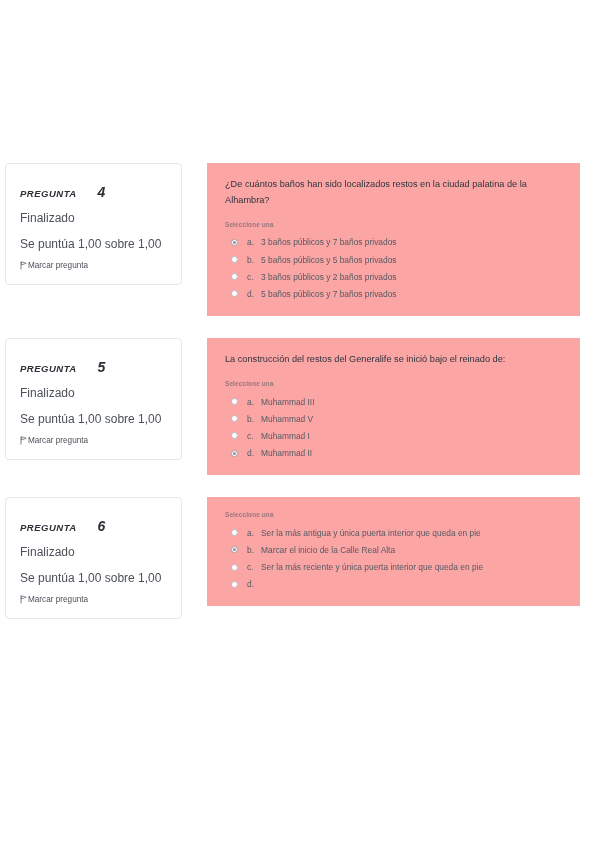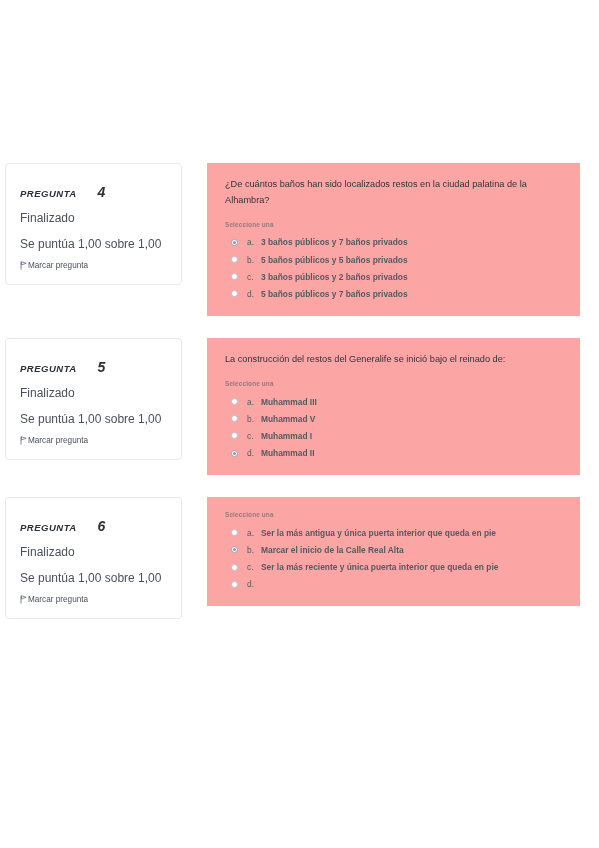--- a/index.html
+++ b/index.html
@@ -181,21 +181,20 @@
     font-size: 8.4px;
     line-height: 1.45;
     color: #555a62;
   }
 
   .answer-text {
     flex: 1 1 auto;
     font-size: 8.4px;
     line-height: 1.45;
     color: #555a62;
-    font-weight: bold;
   }
 </style>
 </head>
 <body>
 
 <div class="page">
   <div class="quiz-stack" id="question-list">
       <div class="question-block" style="height: 153px;">
         <div class="qinfo-card">
           <div class="qinfo-title">

